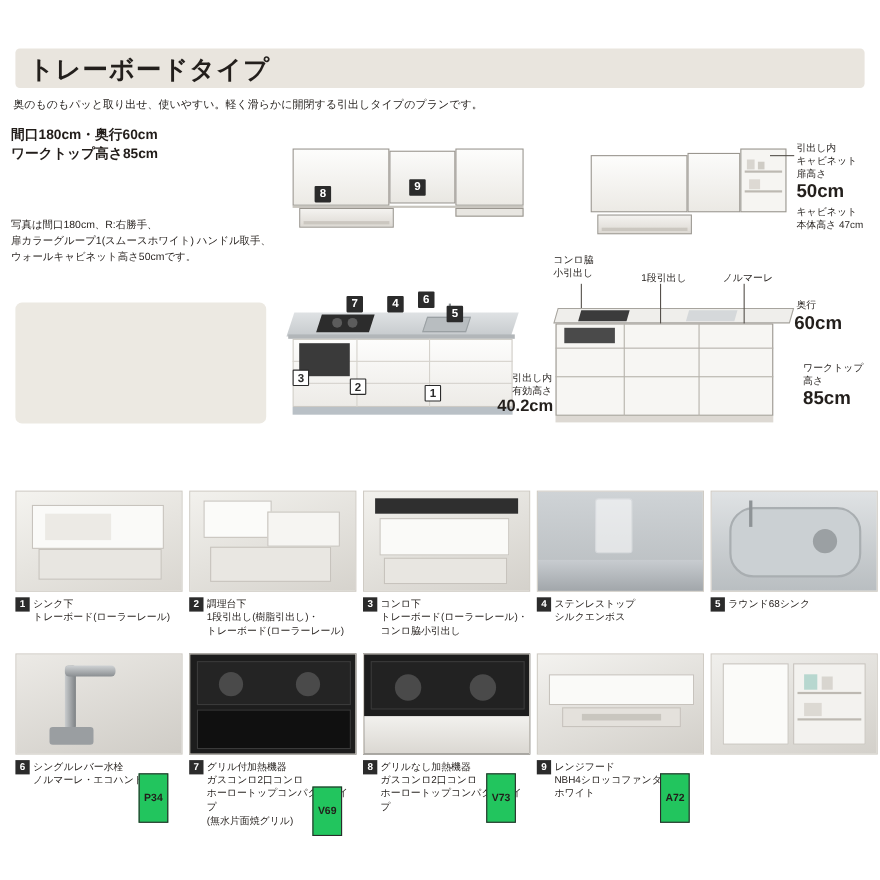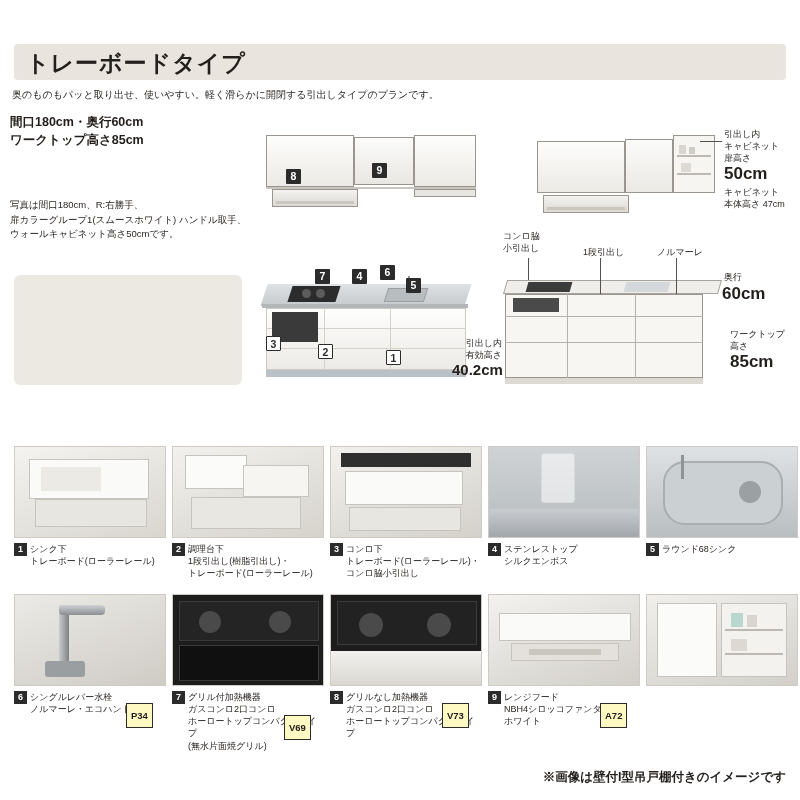--- a/index.html
+++ b/index.html
@@ -78,22 +78,22 @@
   .thumb {
     width:152px; height:92px; border:1px solid #cfcbc4; overflow:hidden; position:relative;
     background:#efeeea;
   }
   .caption { margin-top:5px; font-size:9px; line-height:1.35; position:relative; padding-left:16px; min-height:34px; }
   .cap-num {
     position:absolute; left:0; top:0; width:13px; height:13px; line-height:13px;
     background:#2b2b2b; color:#fff; font-size:9px; text-align:center; font-weight:bold;
   }
   .code {
-    display:inline-block; border:1px solid #2b2b2b; padding:5px 4px; font-size:9.5px;
-    font-weight:bold; line-height:13px; vertical-align:middle; background:#fef9c3;
+    display:inline-block; border:1px solid #2b2b2b; padding:15px 4px; font-size:9.5px;
+    font-weight:bold; line-height:13px; vertical-align:middle; background:#22c55e;
   }
 
   
   .footer {
     position:absolute; right:14px; bottom:14px; font-size:12.5px; font-weight:bold; color:#231f1c;
   }
 
   
   .sh { position:absolute; }
 </style>
@@ -354,14 +354,13 @@
         <div class="sh" style="left:78px; top:34px; width:58px; height:2px; background:#bdb9b2;"></div>
         <div class="sh" style="left:78px; top:58px; width:58px; height:2px; background:#bdb9b2;"></div>
         <div class="sh" style="left:84px; top:18px; width:12px; height:14px; background:#b7d7cf;"></div>
         <div class="sh" style="left:100px; top:20px; width:10px; height:12px; background:#d8d5cf;"></div>
         <div class="sh" style="left:84px; top:44px; width:16px; height:12px; background:#dcd9d3;"></div>
       </div>
     </div>
 
   </div>
 
-  <div class="footer">※画像は壁付I型吊戸棚付きのイメージです</div>
 </div>
 
 </body></html>

